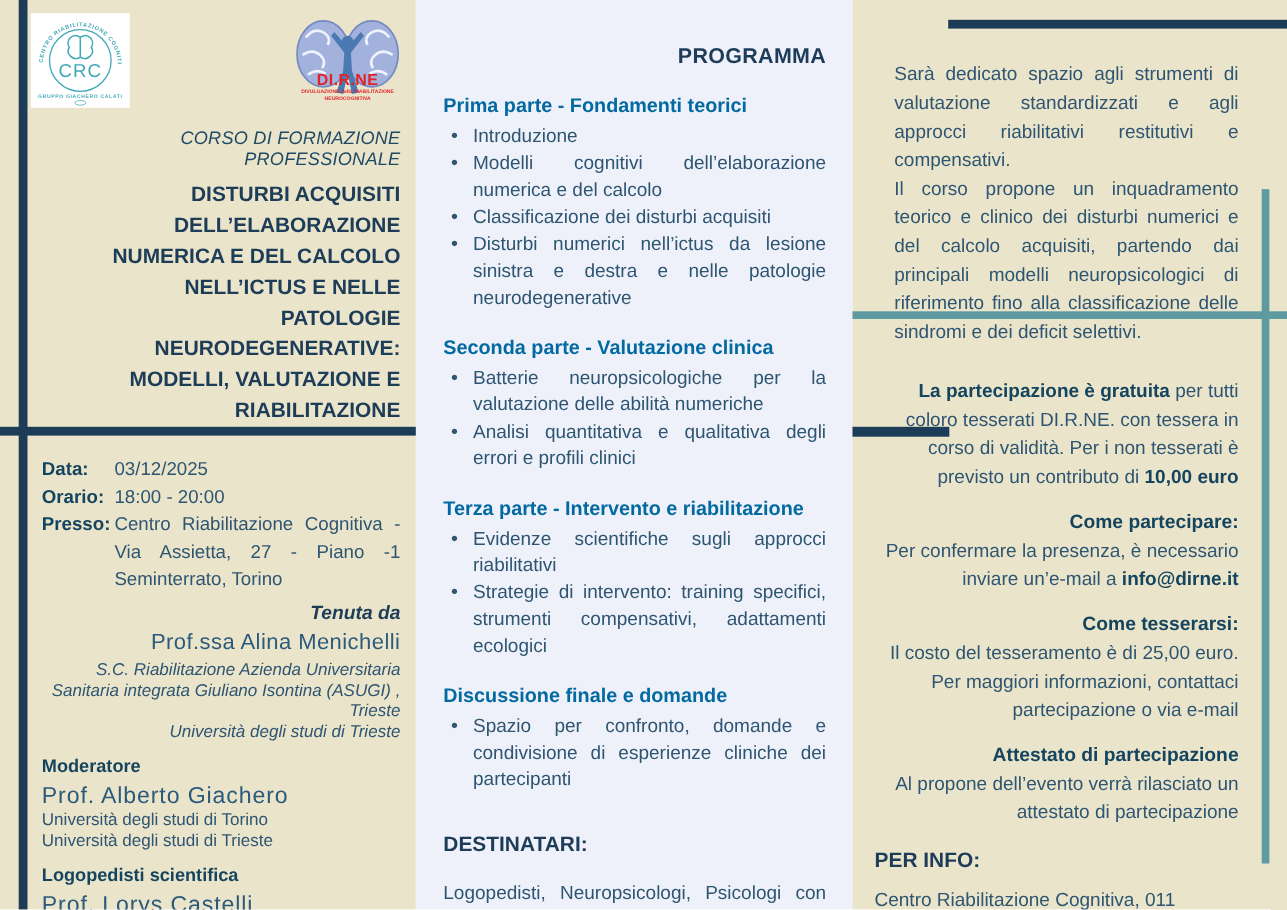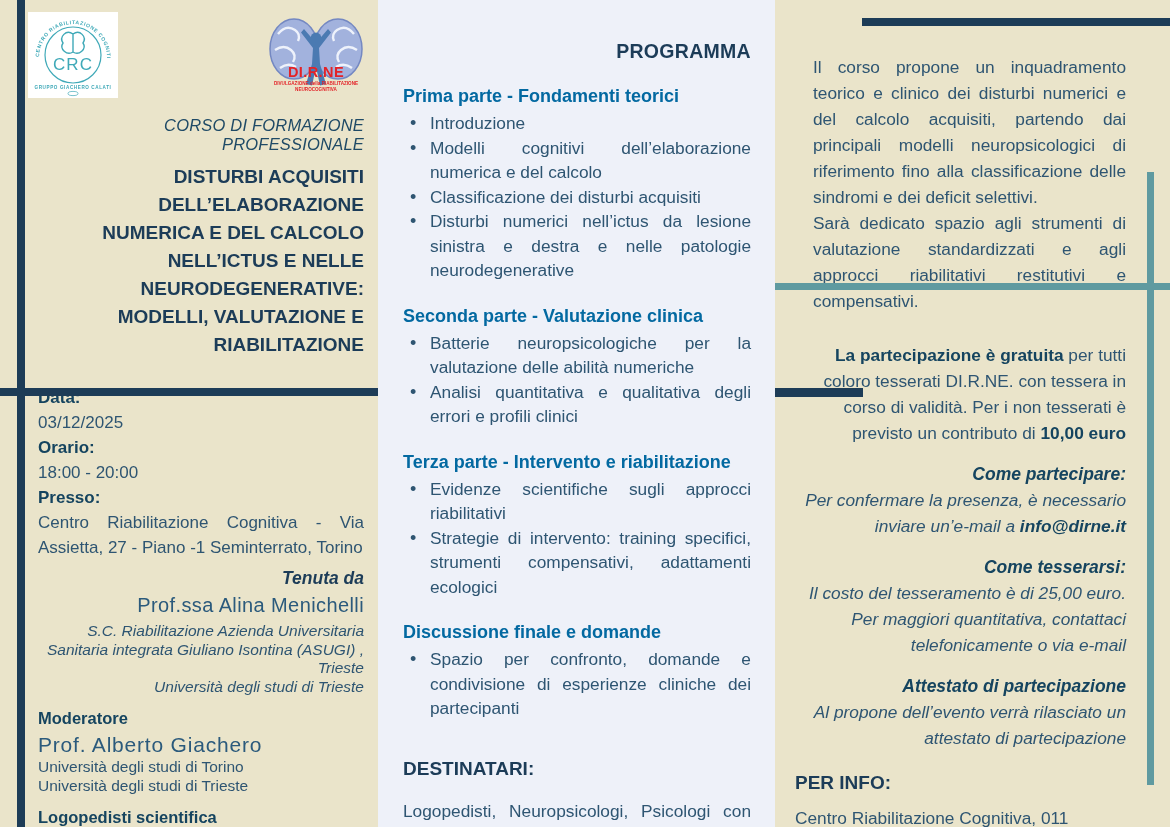--- a/index.html
+++ b/index.html
@@ -22,21 +22,21 @@
   .teal-h{left:775px;top:283px;width:395px;height:7px;background:#5f9aa0;}
   .teal-v{left:1147px;top:172px;width:7px;height:613px;background:#5f9aa0;}
   
   .logo-row{display:flex;justify-content:space-between;align-items:flex-start;margin-left:-10px;}
   .crc-box{background:#ffffff;width:90px;height:86px;}
   .kicker{margin-top:16px;text-align:right;font-style:italic;font-size:16.5px;
           letter-spacing:0.2px;color:#1f4a66;}
   .main-title{margin-top:9px;text-align:right;font-weight:bold;font-size:19px;
               line-height:28px;color:#1c3c58;}
   .details{margin-top:26px;font-size:17px;color:#2e5572;}
-  .detail-row{display:flex;line-height:25px;flex-direction:column;}
+  .detail-row{display:flex;line-height:25px;}
   .detail-label{width:66px;flex:none;font-weight:bold;color:#15445f;}
   .detail-value{flex:1;}
   .detail-value.justify{text-align:justify;}
   .speaker{margin-top:6px;text-align:right;}
   .tenuta{font-weight:bold;font-style:italic;font-size:17.5px;color:#1c3c58;line-height:24px;}
   .speaker-name{font-size:20px;color:#2b5a7c;letter-spacing:0.4px;line-height:26px;margin-top:2px;}
   .affil-right{font-style:italic;font-size:15.5px;line-height:18.5px;color:#2e5572;margin-top:4px;}
   .person-block{margin-top:12px;}
   .block-heading{font-weight:bold;font-size:16.5px;color:#15445f;line-height:21px;}
   .person-name{font-size:21px;color:#2b5a7c;letter-spacing:0.8px;line-height:26px;margin-top:3px;}
@@ -53,21 +53,21 @@
   .destinatari{margin-top:36px;}
   .destinatari-heading{font-weight:bold;font-size:19px;color:#1c3c58;line-height:23px;}
   .destinatari-text{margin-top:18px;font-size:17.3px;line-height:26px;color:#2e5572;text-align:justify;}
   
   .intro p{margin:0;padding-left:18px;font-size:17.3px;line-height:26px;color:#2e5572;text-align:justify;}
   .right-block{text-align:right;font-size:17.3px;line-height:26px;color:#2e5572;}
   .right-block p{margin:0;}
   .participation{margin-top:28px;}
   .bold-navy{font-weight:bold;color:#15445f;}
   .heading-right{font-weight:bold;color:#15445f;font-size:17.5px;}
-  .mt{margin-top:15px;font-style:italic;}
+  .mt{margin-top:15px;}
   .perinfo{margin-top:20px;text-align:left;}
   .perinfo-heading{font-weight:bold;font-size:19px;color:#1c3c58;line-height:24px;}
   .perinfo-lines{margin-top:11px;font-size:17.3px;line-height:24px;color:#2e5572;}
 </style>
 </head>
 <body>
 
 <div class="page">
 
   <div class="col col-left">
@@ -113,20 +113,21 @@
       </div>
     </div>
 
     <div class="kicker">CORSO DI FORMAZIONE PROFESSIONALE</div>
 
     <div class="main-title">
       <div>DISTURBI ACQUISITI</div>
       <div>DELL’ELABORAZIONE</div>
       <div>NUMERICA E DEL CALCOLO</div>
       <div>NELL’ICTUS E NELLE</div>
+      <div>PATOLOGIE</div>
       <div>NEURODEGENERATIVE:</div>
       <div>MODELLI, VALUTAZIONE E</div>
       <div>RIABILITAZIONE</div>
     </div>
 
     <div class="details">
       <div class="detail-row">
         <span class="detail-label">Data:</span>
         <span class="detail-value">03/12/2025</span>
       </div>
@@ -204,37 +205,37 @@
     <div class="destinatari">
       <div class="destinatari-heading">DESTINATARI:</div>
       <div class="destinatari-text">Logopedisti, Neuropsicologi, Psicologi con interesse nell’ambito della neuropsicologia</div>
     </div>
 
   </div>
 
   <div class="col col-right">
 
     <div class="intro">
+      <p>Sarà dedicato spazio agli strumenti di valutazione standardizzati e agli approcci riabilitativi restitutivi e compensativi.</p>
       <p>Il corso propone un inquadramento teorico e clinico dei disturbi numerici e del calcolo acquisiti, partendo dai principali modelli neuropsicologici di riferimento fino alla classificazione delle sindromi e dei deficit selettivi.</p>
-      <p>Sarà dedicato spazio agli strumenti di valutazione standardizzati e agli approcci riabilitativi restitutivi e compensativi.</p>
     </div>
 
     <div class="right-block participation">
       <p><span class="bold-navy">La partecipazione è gratuita</span><span> per tutti coloro tesserati DI.R.NE. con tessera in corso di validità. Per i non tesserati è previsto un contributo di </span><span class="bold-navy">10,00 euro</span></p>
     </div>
 
     <div class="right-block mt">
       <div class="heading-right">Come partecipare:</div>
       <p><span>Per confermare la presenza, è necessario inviare un’e-mail a </span><span class="bold-navy">info@dirne.it</span></p>
     </div>
 
     <div class="right-block mt">
       <div class="heading-right">Come tesserarsi:</div>
       <p>Il costo del tesseramento è di 25,00 euro.</p>
-      <p>Per maggiori quantitativa, contattaci telefonicamente o via e-mail</p>
+      <p>Per maggiori informazioni, contattaci partecipazione o via e-mail</p>
     </div>
 
     <div class="right-block mt">
       <div class="heading-right">Attestato di partecipazione</div>
       <p>Al propone dell’evento verrà rilasciato un attestato di partecipazione</p>
     </div>
 
     <div class="perinfo">
       <div class="perinfo-heading">PER INFO:</div>
       <div class="perinfo-lines">

